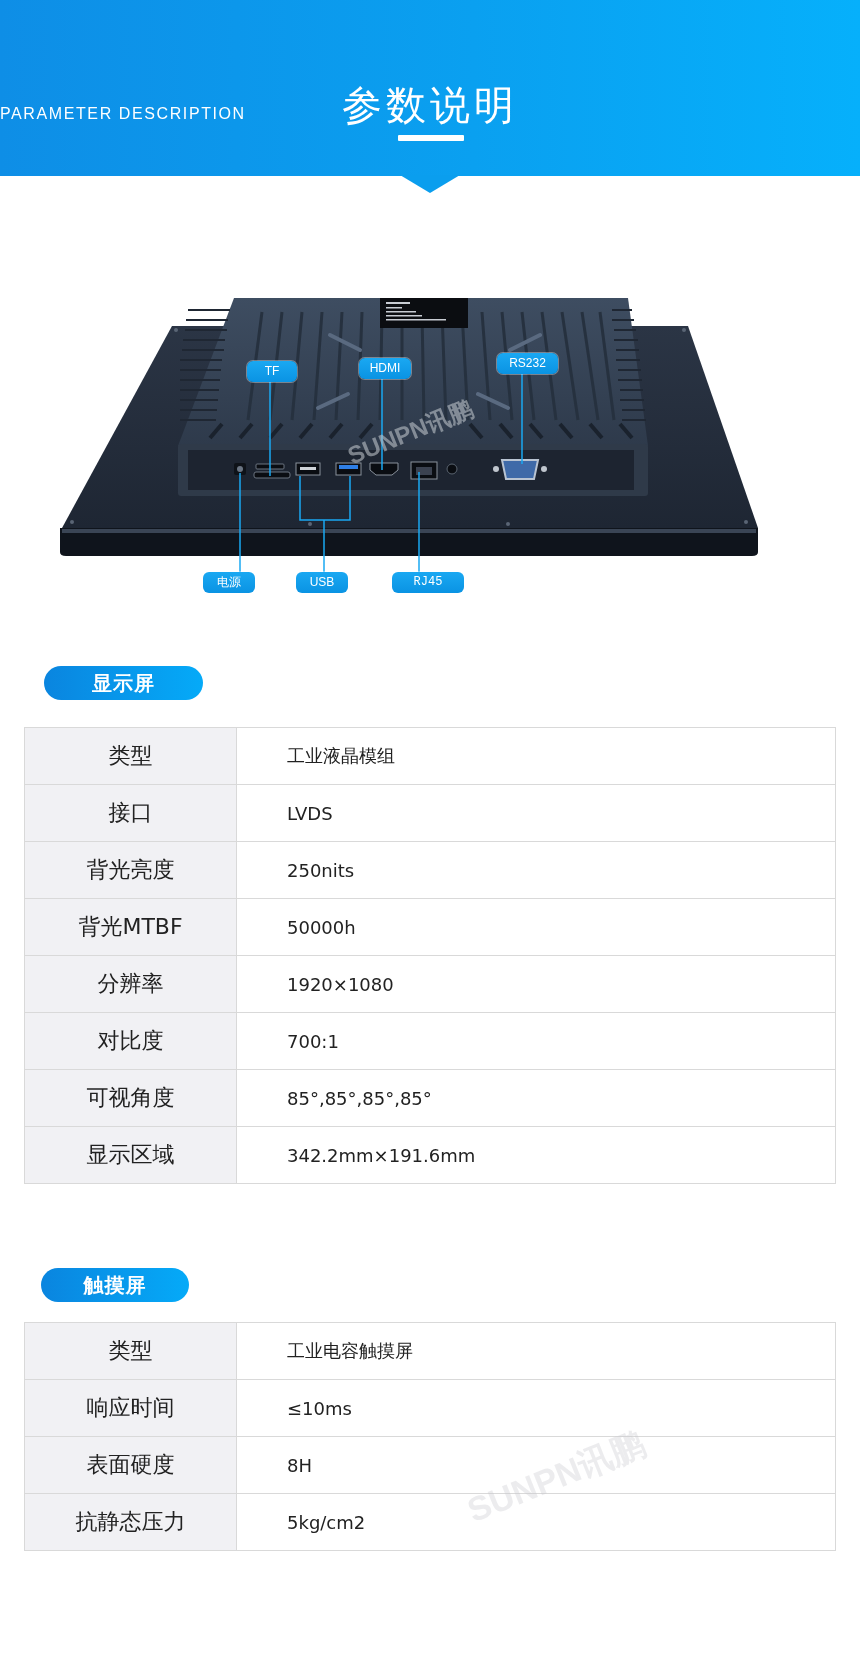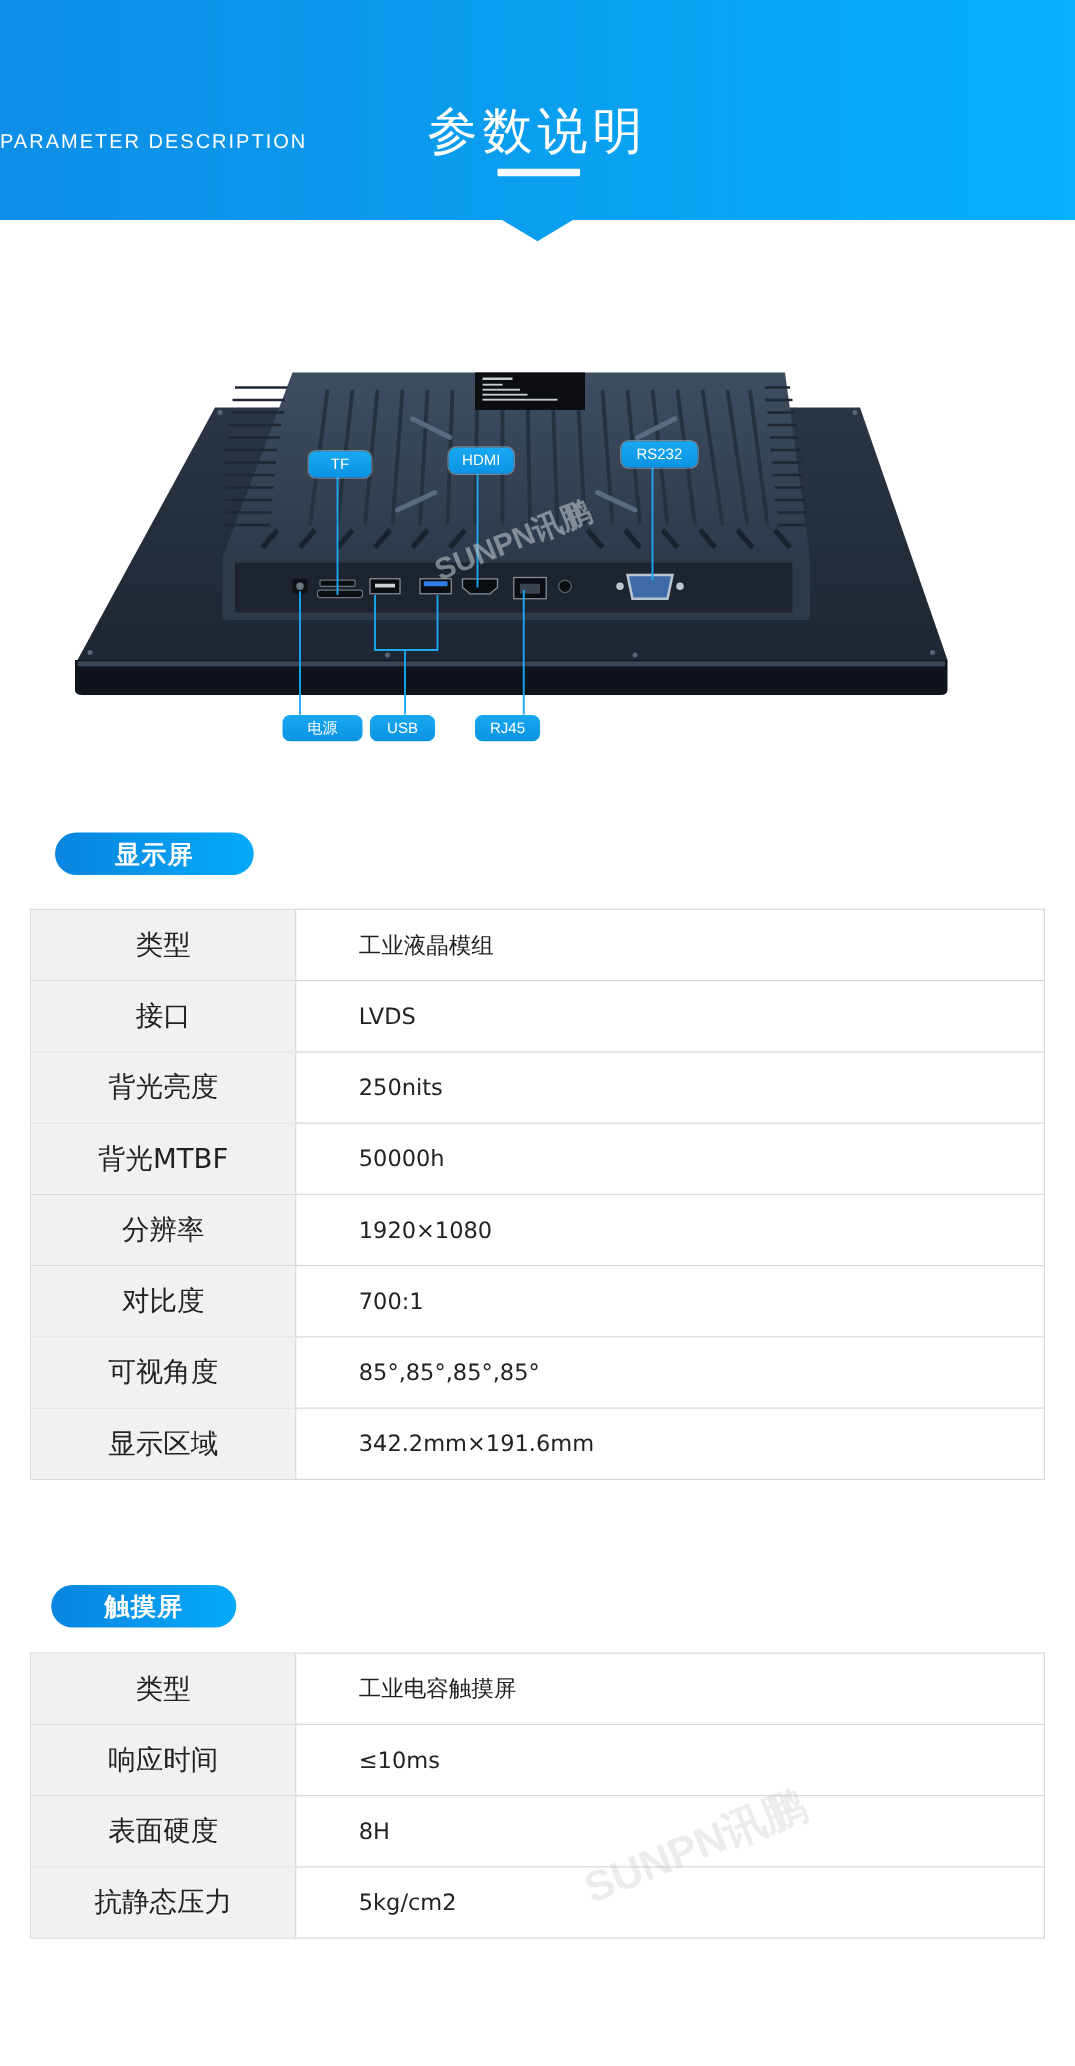--- a/index.html
+++ b/index.html
@@ -187,23 +187,23 @@
   </svg>
 
   
   <div class="wm" style="left:355px; top:150px; font-size:24px; color:rgba(200,205,212,0.55);">SUNPN讯鹏</div>
 
   
   <div class="callout" style="left:247px; top:71px; width:50px;">TF</div>
   <div class="callout" style="left:359px; top:68px; width:52px;">HDMI</div>
   <div class="callout" style="left:497px; top:63px; width:61px;">RS232</div>
   
-  <div class="callout" style="left:226px; top:282px; width:64px;">电源</div>
+  <div class="callout" style="left:203px; top:282px; width:52px;">电源</div>
   <div class="callout" style="left:296px; top:282px; width:52px;text-align:center;">USB</div>
-  <div class="callout" style="left:380px; top:282px; width:52px;">RJ45</div>
+  <div class="callout" style="left:392px; top:282px; width:72px;font-family:Liberation Mono, monospace;">RJ45</div>
 </div>
 
 <div class="pill" style="left:44px; top:666px; width:159px;">显示屏</div>
 <div class="spec-table" style="top:727px;">
   <div class="spec-row">
     <div class="spec-key">类型</div>
     <div class="spec-val">工业液晶模组</div>
   </div>
   <div class="spec-row">
     <div class="spec-key">接口</div>

